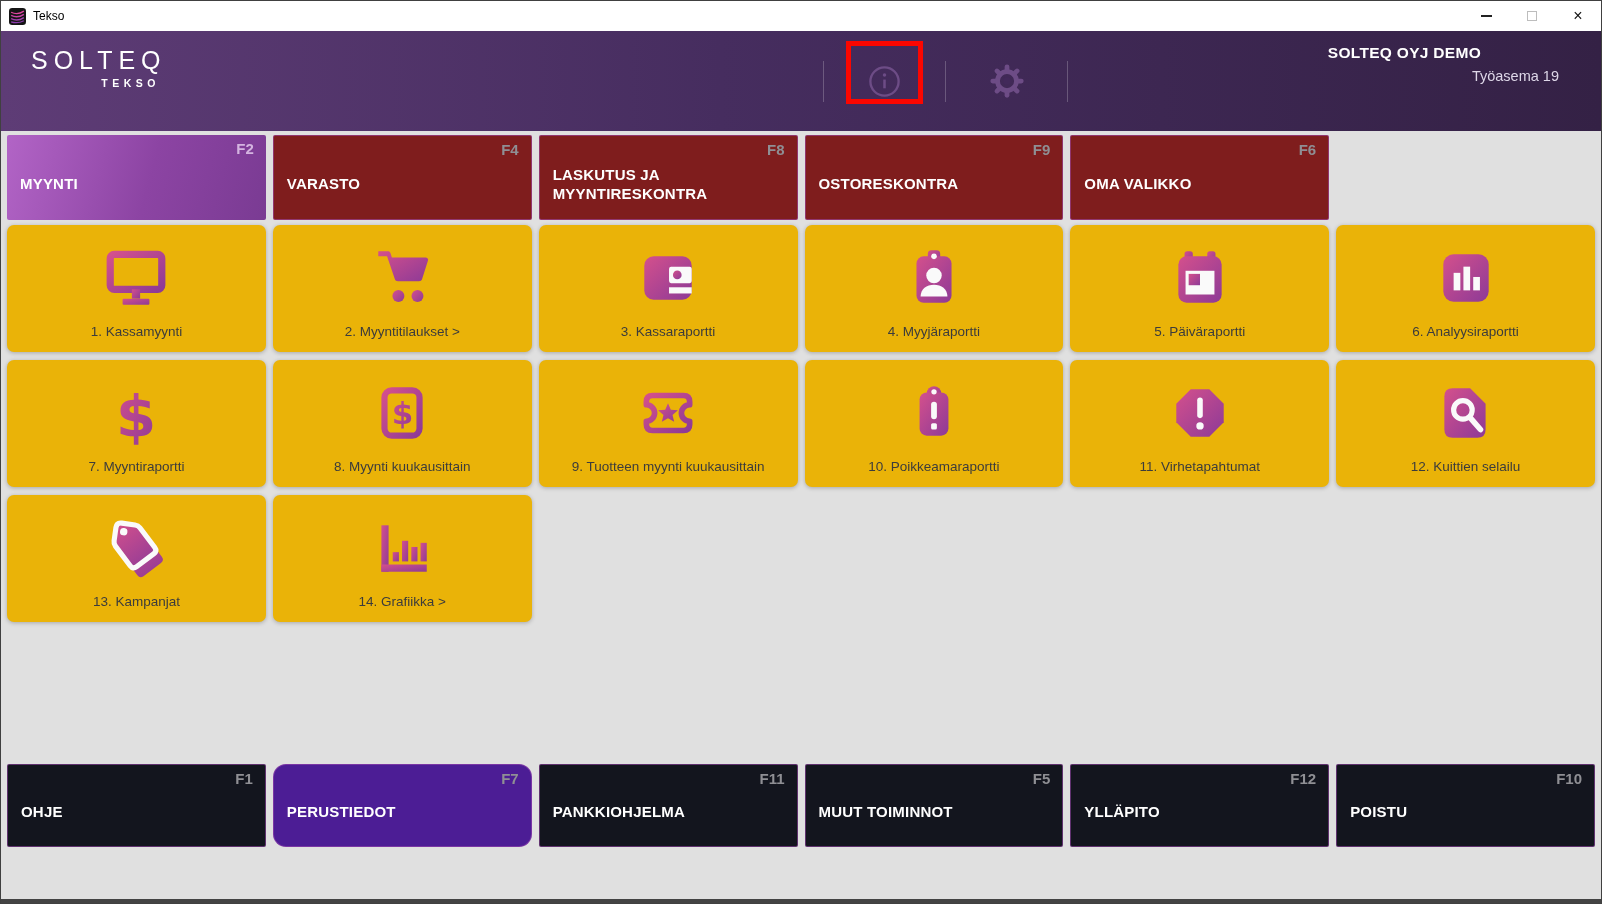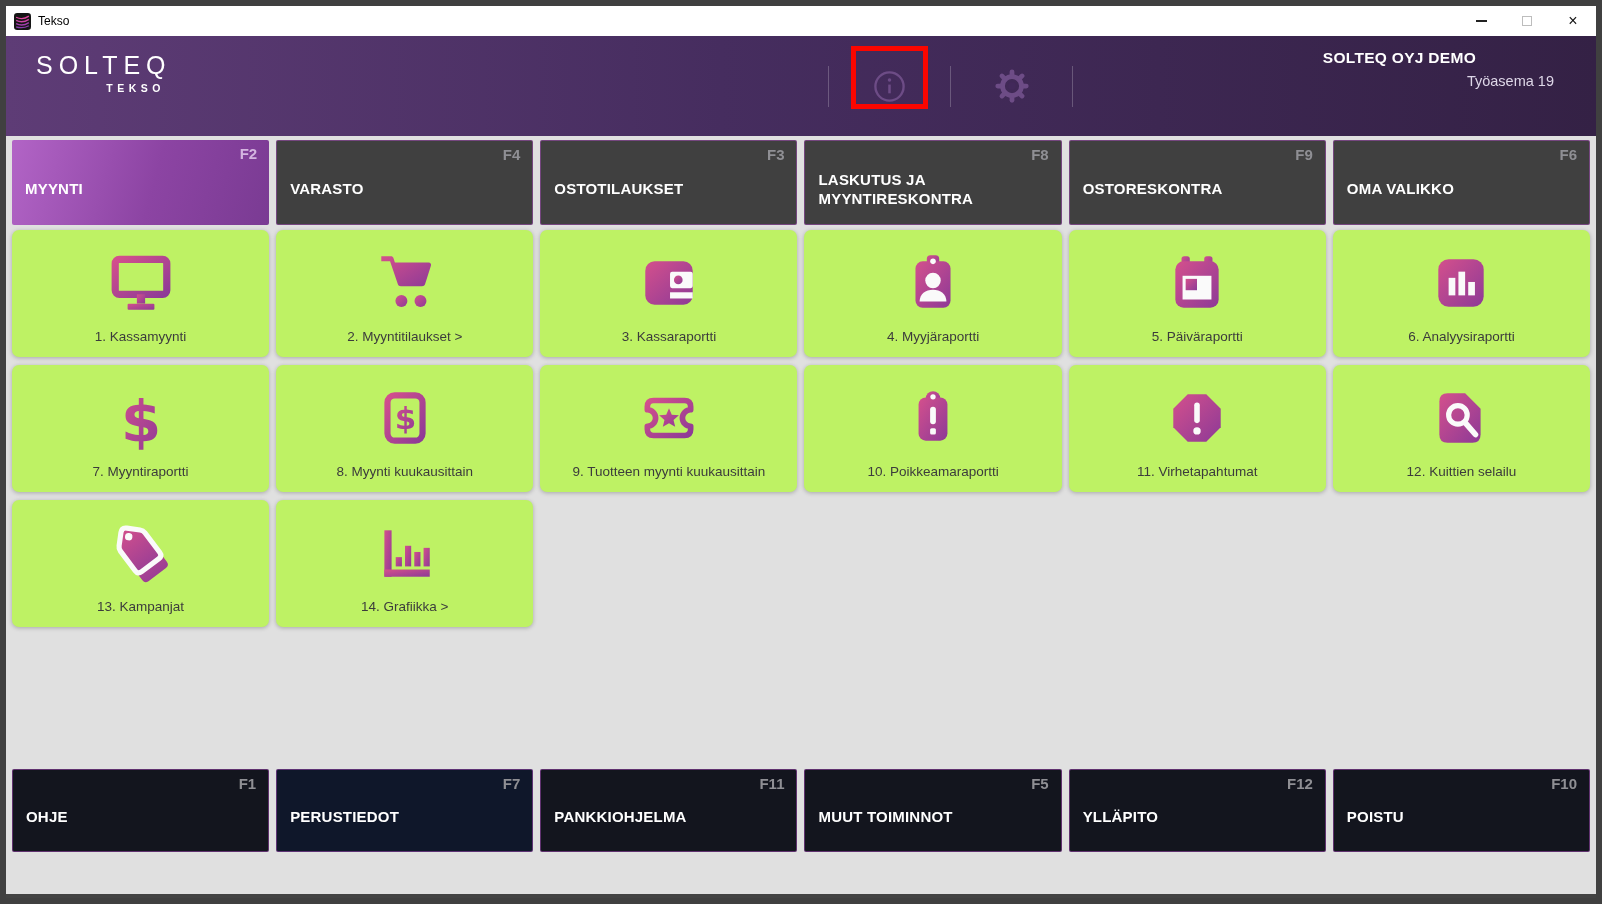--- a/index.html
+++ b/index.html
@@ -1,19 +1,19 @@
 <!DOCTYPE html>
 <html><head>
 <meta charset="utf-8">
 <style>
   * { margin:0; padding:0; box-sizing:border-box; }
   html,body { background:#cfcfcf; font-family:"Liberation Sans", sans-serif; }
   .window{
     position:relative; width:1602px; height:904px; background:#e0e0e0;
-    border:6px solid #404040; overflow:hidden;
+    border:1px solid #404040; overflow:hidden;
   }
   
   .titlebar{ height:30px; background:#ffffff; display:flex; align-items:center; }
   .app-icon{ margin-left:8px; width:17px; height:17px; flex:0 0 auto; }
   .titlebar-title{ margin-left:7px; font-size:12px; color:#000; }
   .win-controls{ margin-left:auto; display:flex; height:100%; }
   .win-btn{ width:46px; height:100%; display:flex; align-items:center; justify-content:center; }
   .glyph-min{ width:11px; height:1.5px; background:#222; }
   .glyph-max{ width:10px; height:10px; border:1.4px solid #bdbdbd; }
   .glyph-close{ font-size:16px; color:#111; line-height:1; font-weight:400; }
@@ -32,48 +32,48 @@
   .company{ font-size:15.5px; font-weight:700; margin-right:104px; letter-spacing:.3px; }
   .workstation{ font-size:14.5px; color:#ded7e8; margin-top:6px; margin-right:26px; }
   .red-box{
     position:absolute; left:845px; top:10px; width:77px; height:63px;
     border:5px solid #fb0600; pointer-events:none;
   }
   
   .content{ position:relative; height:880px; background:#e0e0e0; }
   .tabs{ display:grid; grid-template-columns:repeat(6,1fr); gap:7px; padding:4px 6px 0 6px; grid-auto-rows:85px; }
   .tab{
-    background:#404040; border:1px solid rgba(160,74,178,0.55); border-radius:2px;
+    background:#7f1d1d; border:1px solid rgba(160,74,178,0.55); border-radius:2px;
     display:flex; flex-direction:column; padding:5px 12px 9px 13px; color:#fff;
   }
   .tab.active{
     background:linear-gradient(105deg,#b264c6 0%,#8c44a3 55%,#7a3b93 100%);
     border:none;
   }
   .fkey{ align-self:flex-end; font-size:15px; font-weight:700; color:#8f8f94; }
   .tab.active .fkey{ color:#d4b4e0; }
   .tab-title{ flex:1; display:flex; align-items:center; font-size:15px; font-weight:700; line-height:1.3; letter-spacing:.2px; }
   
   .tiles{ display:grid; grid-template-columns:repeat(6,1fr); gap:8px 7px; padding:5px 6px 0 6px; grid-auto-rows:127px; }
   .tile{
-    background:#bef264; border-radius:7px; box-shadow:0 1px 4px rgba(0,0,0,0.25);
+    background:#eab308; border-radius:7px; box-shadow:0 1px 4px rgba(0,0,0,0.25);
     display:flex; flex-direction:column; align-items:center;
   }
   .tile-icon{ flex:1; display:flex; align-items:center; justify-content:center; padding-top:6px; }
   .tile-label{ font-size:13.5px; color:#3c3c3c; margin-bottom:13px; text-align:center; padding:0 6px; }
   
   .bottom-row{
     position:absolute; left:6px; right:6px; top:633px;
     display:grid; grid-template-columns:repeat(6,1fr); gap:7px; grid-auto-rows:83px;
   }
   .bottom-btn{
     background:#13151e; border:1px solid rgba(160,74,178,0.55); border-radius:2px;
     display:flex; flex-direction:column; padding:5px 12px 9px 13px; color:#fff;
   }
-  .bottom-btn.pressed{ background:#0f172a; }
+  .bottom-btn.pressed{ background:#4c1d95;border-radius:13px; }
   .bottom-strip{ position:absolute; left:0; right:0; bottom:0; height:4px; background:#434343; }
   svg{ display:block; }
   .defs-holder{ position:absolute; width:0; height:0; overflow:hidden; }
 </style>
 </head>
 <body>
 
 <svg class="defs-holder" aria-hidden="true">
   <defs>
     <linearGradient id="pgrad" x1="0" y1="0" x2="1" y2="1">
@@ -156,24 +156,20 @@
     <div class="tabs">
       <div class="tab active">
         <span class="fkey">F2</span>
         <span class="tab-title">MYYNTI</span>
       </div>
       <div class="tab">
         <span class="fkey">F4</span>
         <span class="tab-title">VARASTO</span>
       </div>
       <div class="tab">
-        <span class="fkey">F3</span>
-        <span class="tab-title">OSTOTILAUKSET</span>
-      </div>
-      <div class="tab">
         <span class="fkey">F8</span>
         <span class="tab-title">LASKUTUS JA MYYNTIRESKONTRA</span>
       </div>
       <div class="tab">
         <span class="fkey">F9</span>
         <span class="tab-title">OSTORESKONTRA</span>
       </div>
       <div class="tab">
         <span class="fkey">F6</span>
         <span class="tab-title">OMA VALIKKO</span>

